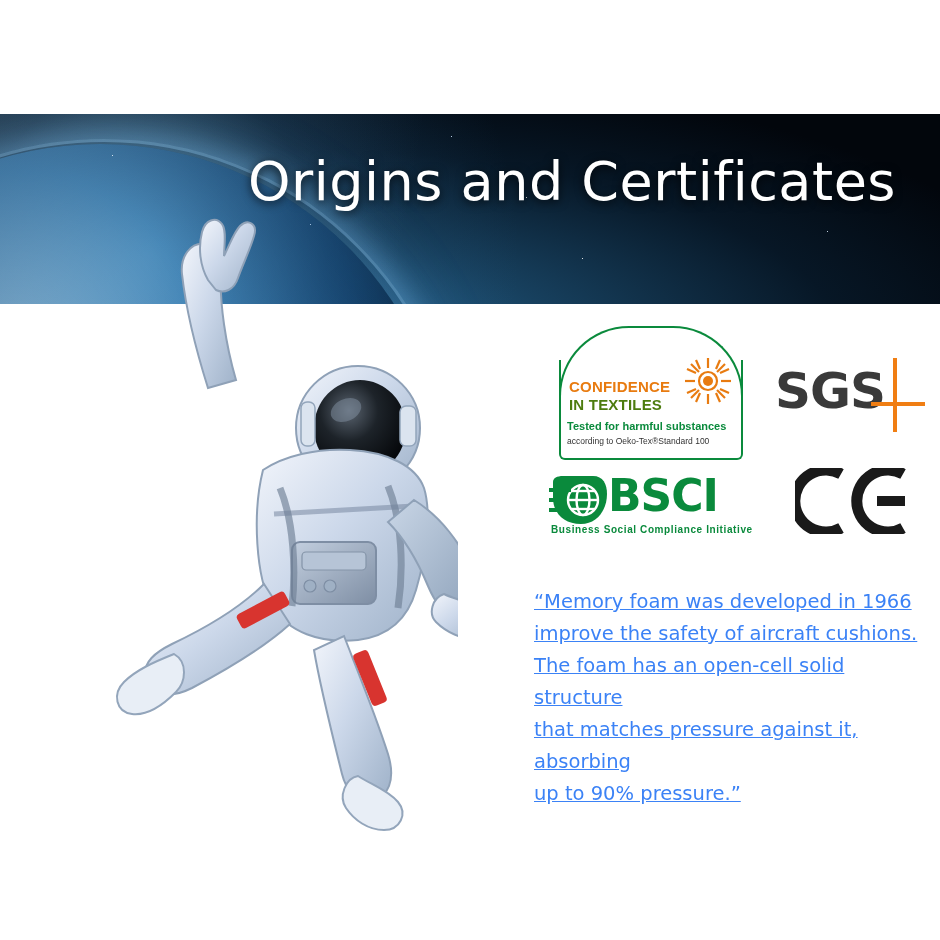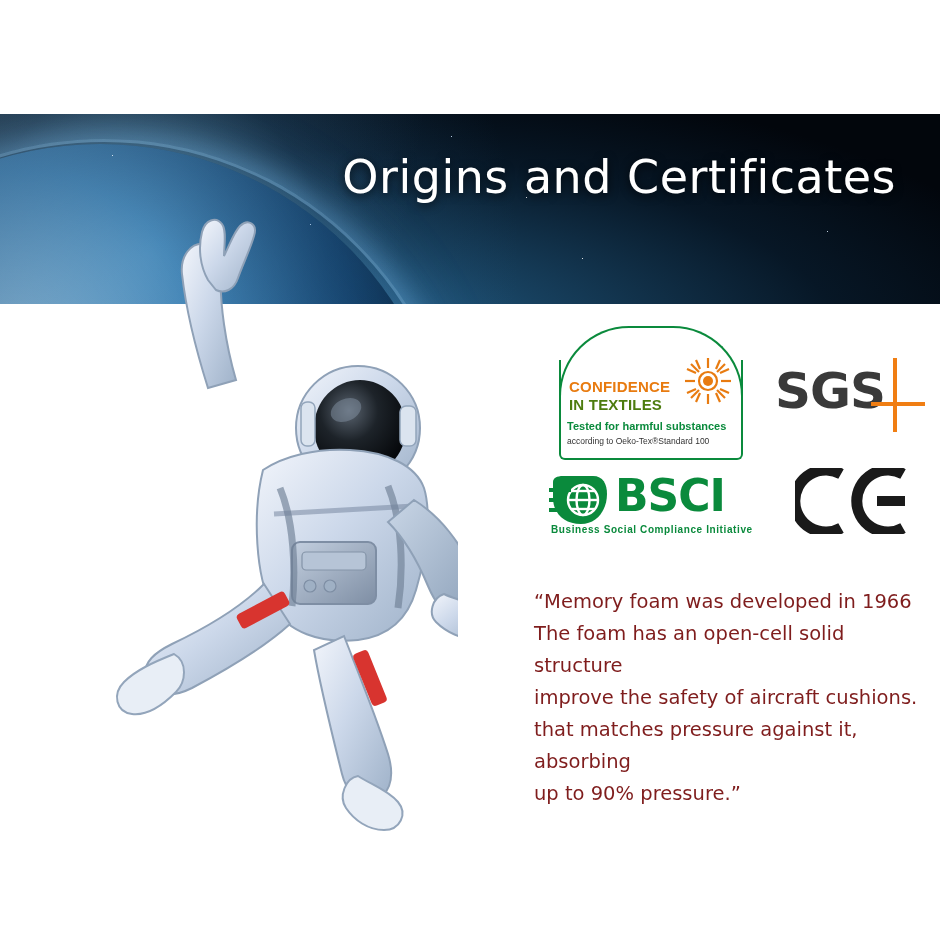--- a/index.html
+++ b/index.html
@@ -50,21 +50,21 @@
     box-shadow:0 0 26px 7px rgba(130,195,245,0.30);
   }
   .hero .haze{
     position:absolute;left:0;top:0;width:560px;height:190px;
     background:linear-gradient(100deg, rgba(150,205,245,0.20) 0%, rgba(120,180,230,0.10) 40%, rgba(0,0,0,0) 72%);
   }
   .hero-title{
     position:absolute;right:44px;top:36px;
     color:#ffffff;
     font-family:"DejaVu Sans", sans-serif;
-    font-size:46px;
+    font-size:54px;
     font-weight:400;
     letter-spacing:.5px;
     text-shadow:0 2px 10px rgba(0,0,0,.75);
     white-space:nowrap;
   }
 
   
   .astro{
     position:absolute;left:58px;top:170px;width:400px;height:670px;
   }
@@ -94,33 +94,33 @@
     position:absolute;left:0;top:0;
     font-family:"DejaVu Sans", sans-serif;
     font-weight:bold;font-size:50px;color:#3a3a3a;letter-spacing:-1px;
   }
   .sgs .bar-v{position:absolute;left:118px;top:-4px;width:4px;height:74px;background:#f07e13;}
   .sgs .bar-h{position:absolute;left:96px;top:40px;width:54px;height:4px;background:#f07e13;}
 
   .bsci{position:absolute;left:6px;top:118px;width:206px;height:66px;}
   .bsci .globe{position:absolute;left:0;top:0;width:60px;height:52px;}
   .bsci .word{
-    position:absolute;left:66px;top:-4px;
+    position:absolute;left:59px;top:-4px;
     font-family:"DejaVu Sans", sans-serif;
     font-weight:bold;font-size:44px;color:#0a8a3c;letter-spacing:-1px;
   }
   .bsci .sub{position:absolute;left:2px;top:50px;color:#0a8a3c;font-weight:bold;font-size:10px;letter-spacing:.6px;font-family:"Liberation Sans",sans-serif;}
 
   .ce{position:absolute;left:252px;top:112px;width:120px;height:66px;}
 
   
   .quote{
     position:absolute;left:534px;top:586px;width:392px;
     font-family:"DejaVu Sans", sans-serif;
-    font-size:19.5px;line-height:32px;color:#7f1d1d;
+    font-size:19.5px;line-height:32px;color:#3b82f6;text-decoration:underline;
   }
   .quote p{margin:0;}
   .attr{
     position:absolute;left:534px;top:780px;width:392px;text-align:right;
     font-family:"DejaVu Sans", sans-serif;
     font-size:19.5px;color:#1b1b1b;
   }
 </style>
 </head>
 <body>
@@ -259,19 +259,19 @@
         <path d="M46 6 A31 31 0 1 0 46 60" fill="none" stroke="#1a1a1a" stroke-width="11"></path>
         <path d="M108 6 A31 31 0 1 0 108 60" fill="none" stroke="#1a1a1a" stroke-width="11"></path>
         <rect x="82" y="28" width="28" height="10" fill="#1a1a1a"></rect>
       </svg>
     </div>
 
   </div>
 
   <div class="quote">
     <p>“Memory foam was developed in 1966</p>
+    <p>improve the safety of aircraft cushions.</p>
     <p>The foam has an open-cell solid structure</p>
-    <p>improve the safety of aircraft cushions.</p>
     <p>that matches pressure against it, absorbing</p>
     <p>up to 90% pressure.”</p>
   </div>
 
 </div>
 
 </body></html>

